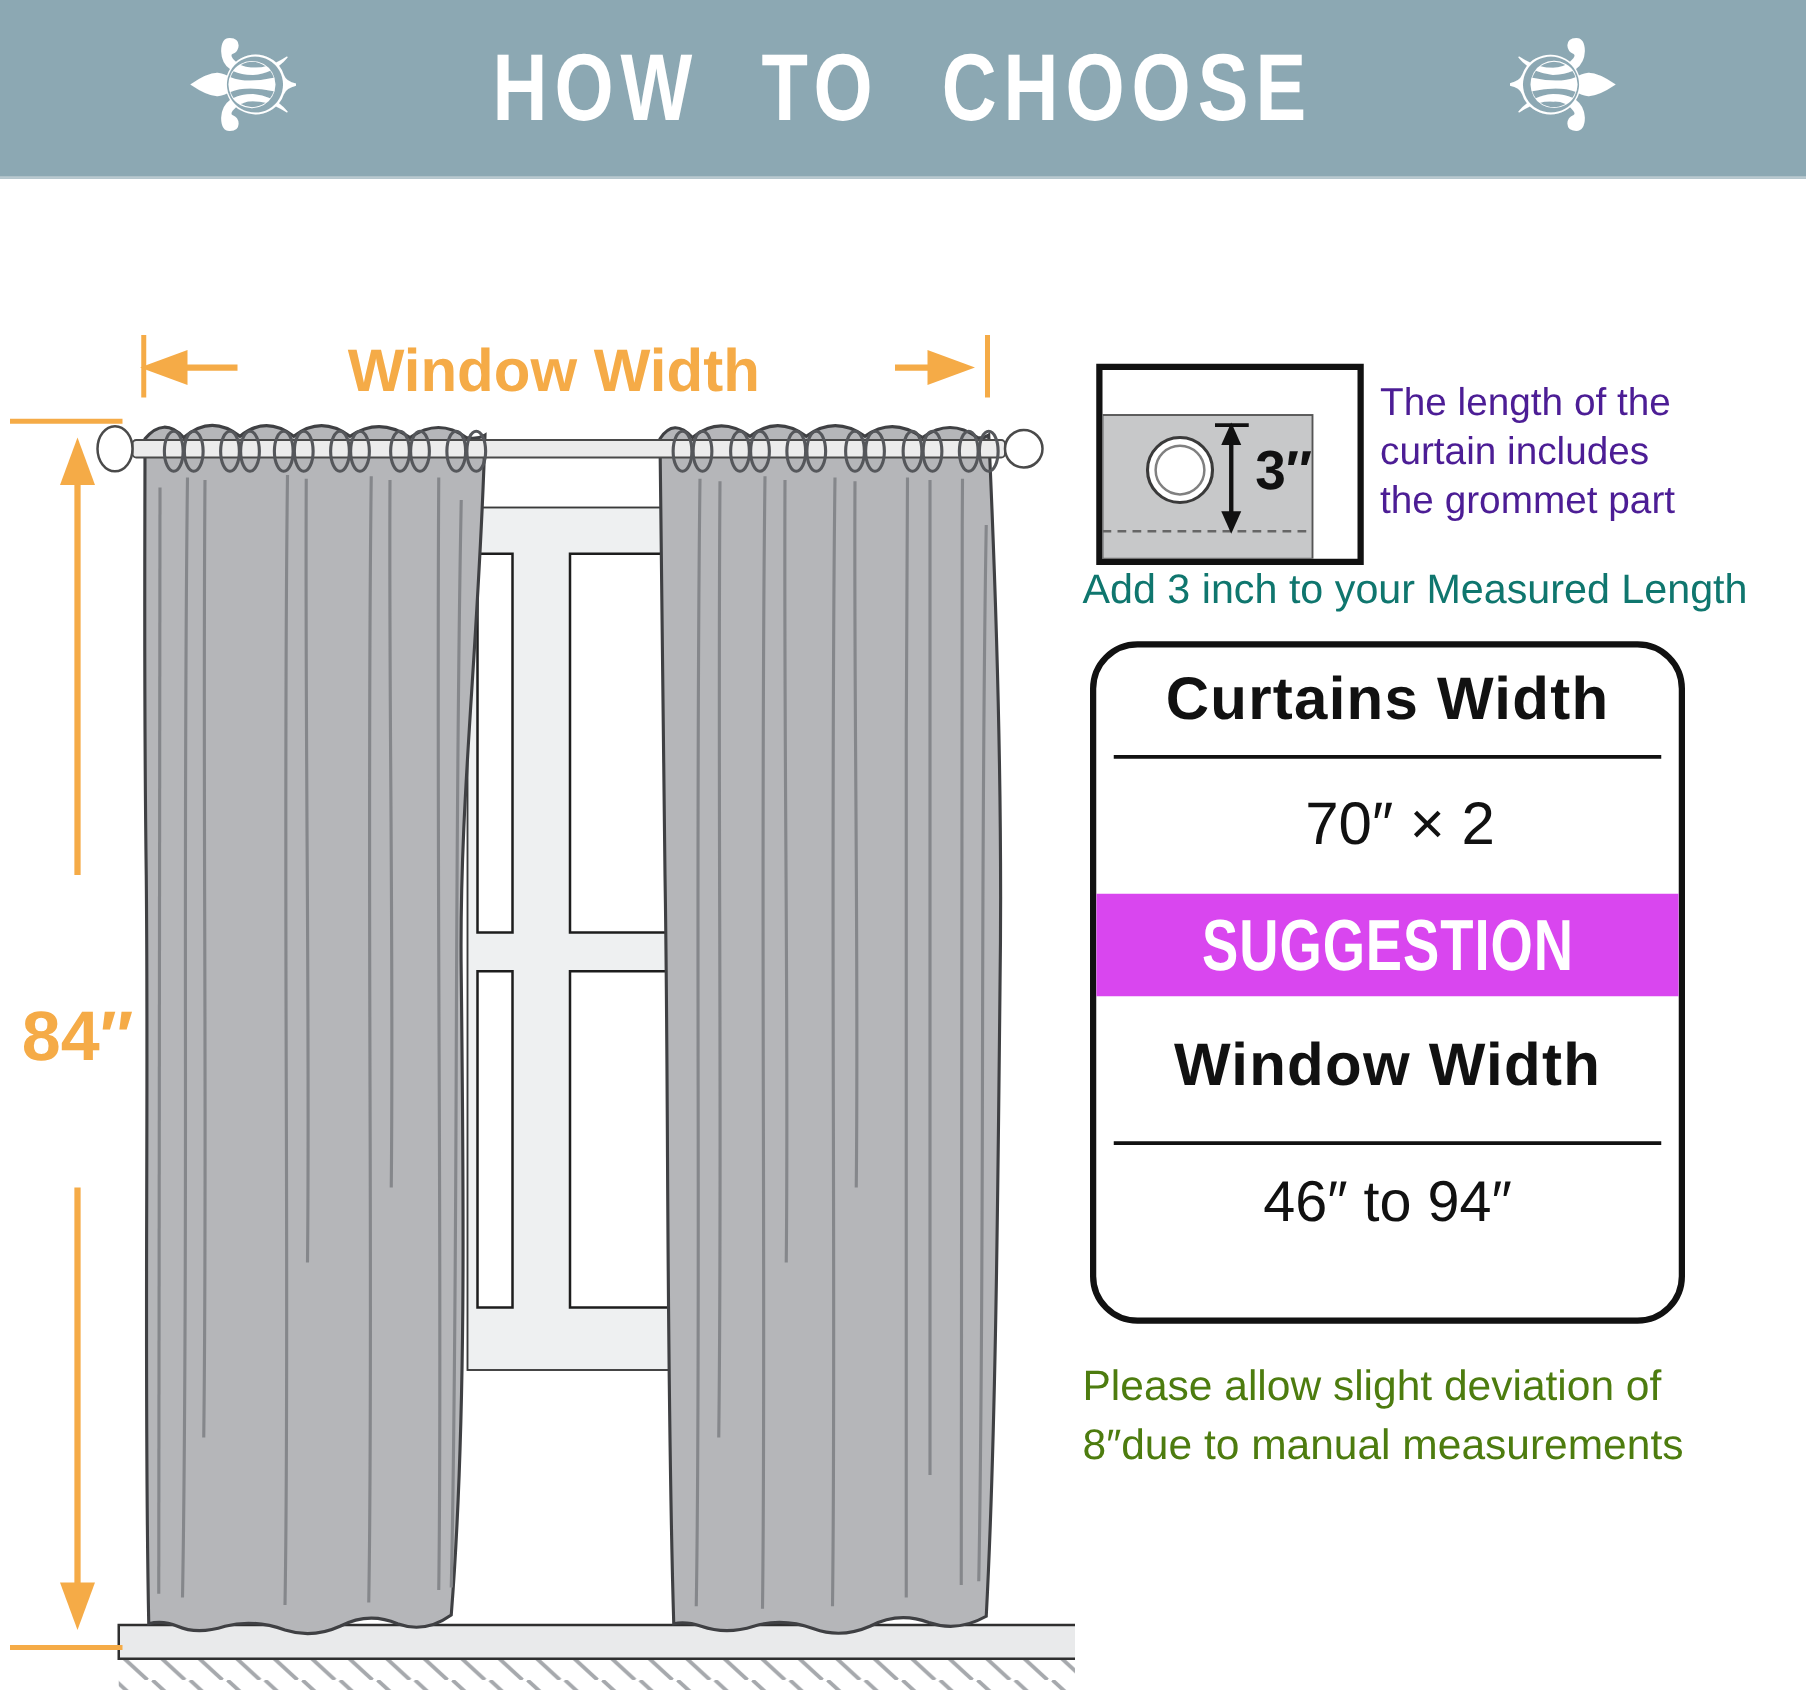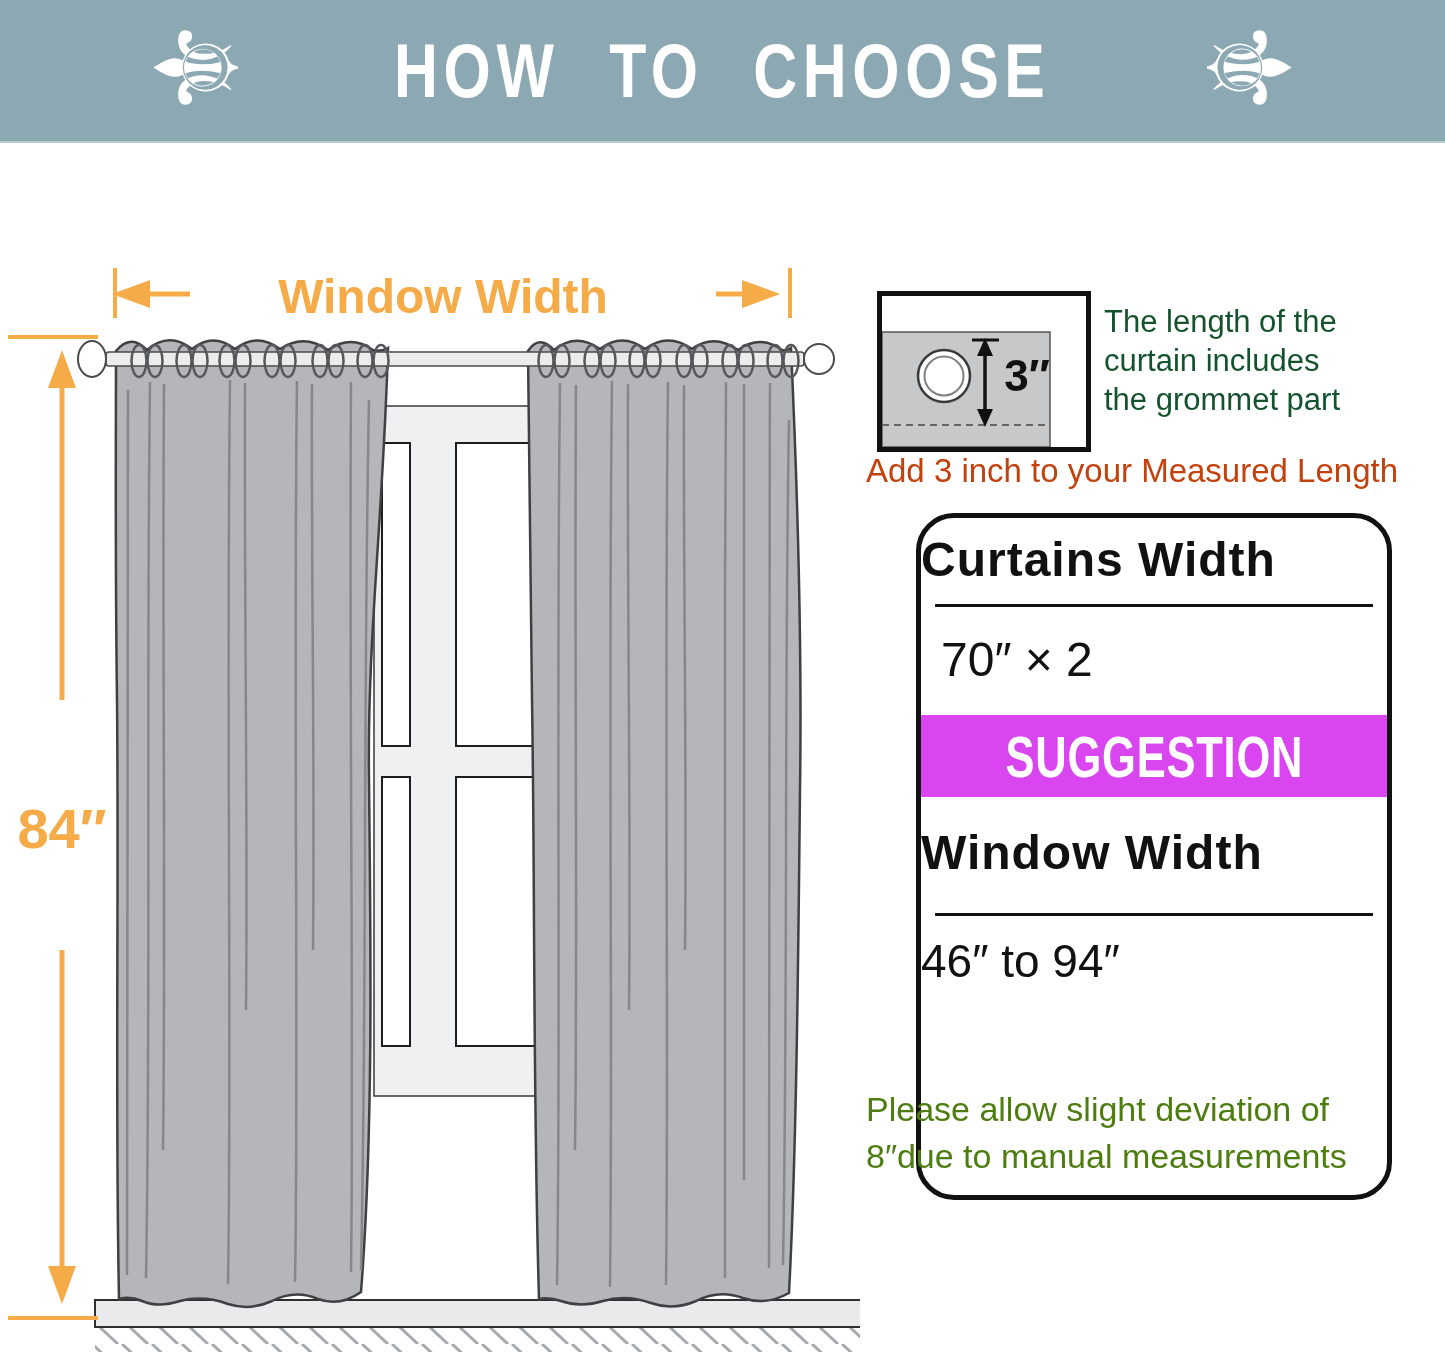--- a/index.html
+++ b/index.html
@@ -12,24 +12,24 @@
                  white-space:nowrap;transform:scaleX(0.80);}
   .fleur{position:absolute;top:50%;color:#fff;font-family:"DejaVu Sans",sans-serif;
          font-size:116px;line-height:1;}
   .fleur.left{left:146px;transform:translateY(-53%) rotate(-90deg);}
   .fleur.right{right:146px;transform:translateY(-53%) rotate(90deg);}
   
   .scene{position:absolute;left:0;top:141px;}
   
   .grommet-box{position:absolute;left:877px;top:291px;width:214px;height:161px;
                border:5px solid #111;background:#fff;box-sizing:border-box;}
-  .grommet-desc{position:absolute;left:1104px;top:302px;font-size:31px;line-height:39px;color:#14532d;}
-  .add-note{position:absolute;left:866px;top:452px;width:500px;font-size:33px;color:#c2410c;white-space:nowrap;}
-  .sbox{position:absolute;left:872px;top:513px;width:476px;height:687px;box-sizing:border-box;
-        border:5px solid #111;border-radius:38px;background:#fff;overflow:hidden;margin-left:44px;}
+  .grommet-desc{position:absolute;left:1104px;top:302px;font-size:31px;line-height:39px;color:#4c1d95;}
+  .add-note{position:absolute;left:866px;top:452px;width:500px;font-size:33px;color:#0f766e;white-space:nowrap;}
+  .sbox{position:absolute;left:872px;top:513px;width:476px;height:546px;box-sizing:border-box;
+        border:5px solid #111;border-radius:38px;background:#fff;overflow:hidden;text-align:center;}
   .sbox .t1{margin-top:16px;font-size:48px;line-height:52px;font-weight:700;letter-spacing:1px;}
   .sbox .rule{height:3px;background:#111;margin:18px 14px 0 14px;}
   .sbox .v1{margin-top:26px;font-size:48px;line-height:54px;padding-left:20px;}
   .sbox .v1sub{margin-top:2px;font-size:31px;line-height:36px;}
   .sbox .band{margin-top:28px;height:82px;background:#d946ef;display:flex;align-items:center;justify-content:center;}
   .sbox .band span{color:#fff;font-weight:700;font-size:58px;letter-spacing:1px;transform:scaleX(0.75);white-space:nowrap;}
   .sbox .t2{margin-top:30px;font-size:48px;line-height:52px;font-weight:700;letter-spacing:1px;}
   .sbox .rule2{height:3px;background:#111;margin:34px 14px 0 14px;}
   .sbox .v2{margin-top:20px;font-size:46px;line-height:50px;}
   .footer-note{position:absolute;left:866px;top:1086px;font-size:34px;line-height:47px;color:#4d7c0f;white-space:nowrap;}

